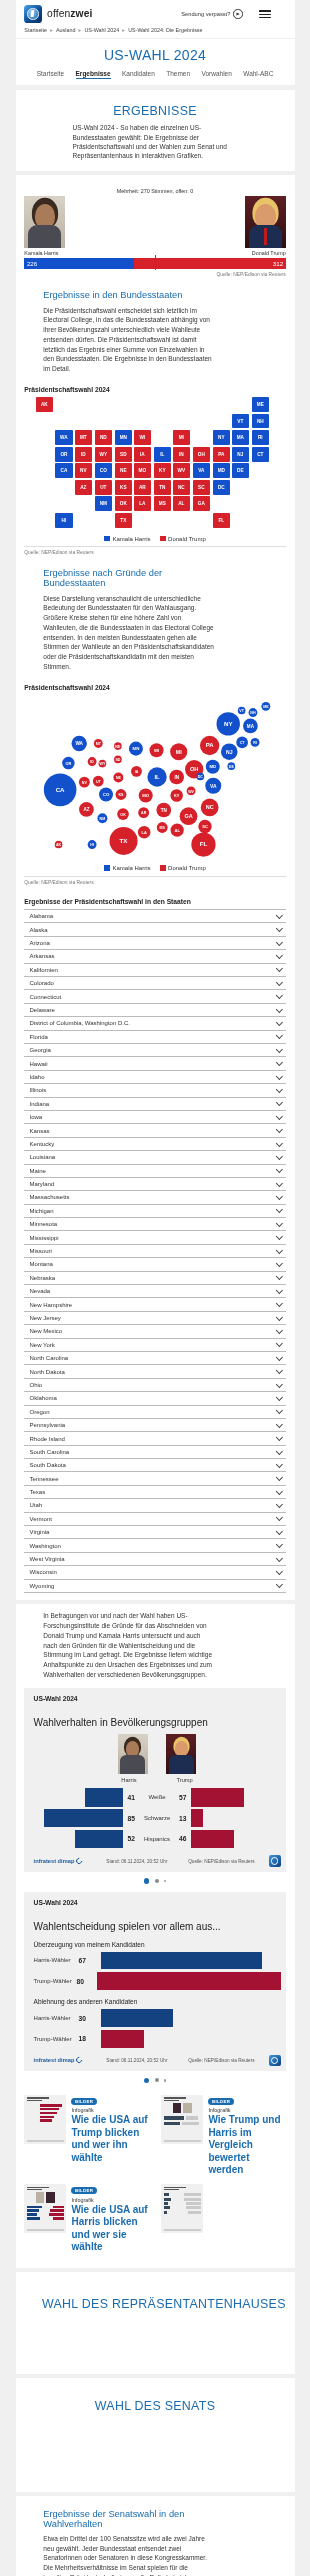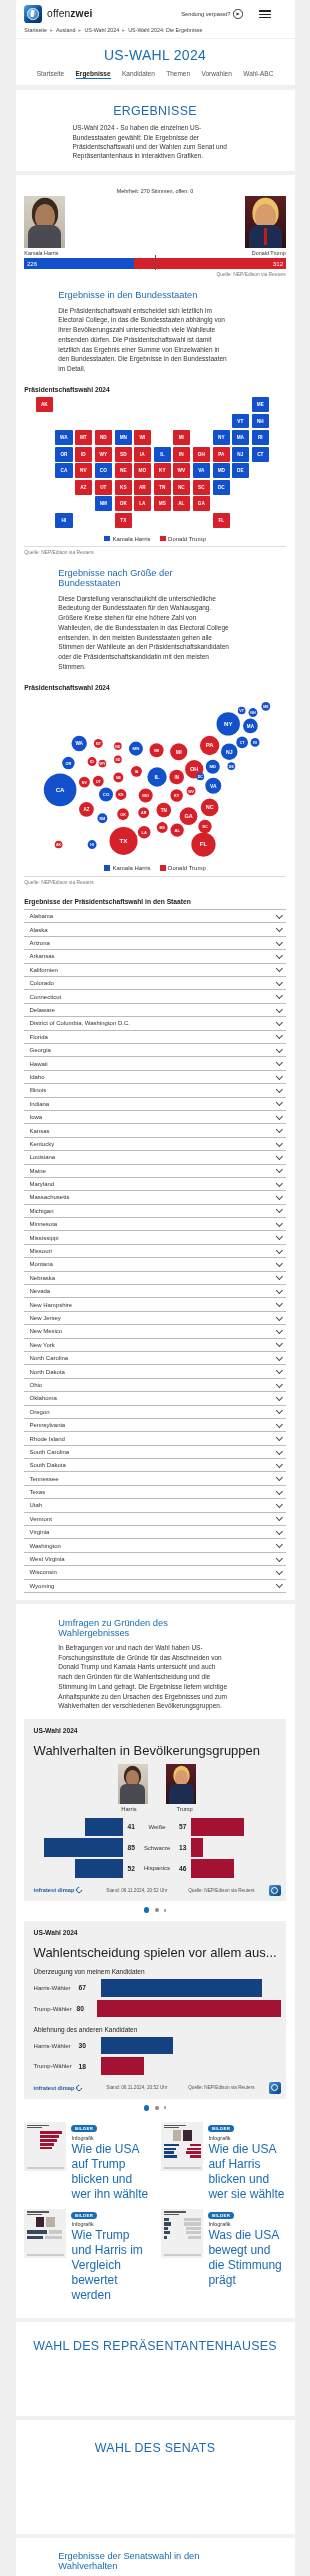--- a/index.html
+++ b/index.html
@@ -54,21 +54,21 @@
   .cand-name.right { right:0; }
   .ebar { position:relative; height:11.4px; display:flex; margin-top:1px; }
   .ebar .seg { height:100%; display:flex; align-items:center; color:#fff; font-size:6.2px; }
   .ebar .seg.h { justify-content:flex-start; padding-left:2.6px; }
   .ebar .seg.t { justify-content:flex-end; padding-right:2.6px; }
   .ebar .maj { position:absolute; top:-2.6px; bottom:-1px; border-left:1px dashed #555; }
   .source { font-size:4.9px; color:#777; text-align:right; margin-top:3.1px; }
   .source.left { text-align:left; }
 
   .sub-h { font-size:9.3px; color:#1a6cb0; font-weight:500; margin:13.4px 0 5.2px 0; }
-  .indent { margin-left:34px; width:171px; }
+  .indent { margin-left:19px; width:171px; }
   .bodytext { font-size:6.5px; line-height:1.5; color:#333; }
 
   .map-label { font-size:6.7px; font-weight:bold; color:#222; margin:12.4px 0 4.1px 0; }
   .tilemap { position:relative; height:133px; margin:0 auto; width:239px; }
   .tile { position:absolute; width:17.6px; height:14.5px; border-radius:1px; color:#fff;
     font-size:4.7px; font-weight:bold; display:flex; align-items:center; justify-content:center; }
   .legend { display:flex; justify-content:center; gap:9.3px; font-size:6px; color:#333; margin:5.2px 0 4.1px 0; }
   .legend .sw { display:inline-block; width:5.7px; height:5.7px; margin-right:2.6px; vertical-align:-0.5px; }
   .hr { border-top:0.5px solid #ddd; margin:3.1px 0; }
 
@@ -80,21 +80,21 @@
   .acc { border-bottom:0.5px solid #bbb; }
   .acc-row { display:flex; align-items:center; justify-content:space-between;
     border-top:0.5px solid #bbb; padding:3.1px 2.1px 3.1px 5.2px; font-size:6px; color:#333;
     height:13.4px; cursor:pointer; }
   .chev { width:4.7px; height:4.7px; border-right:0.8px solid #444; border-bottom:0.8px solid #444;
     transform:rotate(45deg); margin-right:2.1px; margin-top:-2.1px; flex:0 0 auto; }
 
   
   .chart-card { background:#f0f0f1; margin:8.3px 0 0 0; padding:7.2px 5.2px 5.2px 9.3px; }
   .kicker { font-size:6.7px; font-weight:bold; color:#222; }
-  .chart-title { font-size:13px; color:#222; margin-top:9px; }
+  .chart-title { font-size:10px; color:#222; margin-top:15px; }
   .photo-pair { display:flex; justify-content:center; gap:18.6px; margin-top:6.2px; }
   .mini-port { width:30px; height:40px; position:relative; overflow:hidden; }
   .mini-port .head { position:absolute; left:8.3px; top:6.2px; width:13.4px; height:16.5px; border-radius:50% 50% 46% 46%; }
   .mini-port .body { position:absolute; left:2.6px; top:20.7px; width:25px; height:19.6px; border-radius:6.2px 6.2px 0 0; }
   .pair-names { display:flex; justify-content:center; gap:40px; font-size:5.7px; color:#333; margin-top:2.6px; }
   .demo-rows { margin-top:5.2px; }
   .demo-row { display:flex; align-items:center; justify-content:center; margin-bottom:2.1px; height:18.6px; }
   .demo-bar-l { width:93px; display:flex; justify-content:flex-end; }
   .demo-bar-r { width:93px; display:flex; justify-content:flex-start; }
   .demo-bar { height:18.6px; }
@@ -128,21 +128,21 @@
   .thumb .tl { height:1.3px; background:#555; margin-bottom:1px; width:60%; }
   .thumb .tl.short { width:40%; }
   .thumb .bars { margin-top:3.1px; }
   .thumb .bar { height:2.6px; margin-bottom:1.3px; }
   .thumb .foot { position:absolute; bottom:2.1px; left:2.6px; right:2.6px; height:1.6px; background:#ccc; }
   .thumb .tfaces { display:flex; gap:2.1px; justify-content:center; margin-top:2.1px; }
   .thumb .tface { width:8.3px; height:10.3px; }
   .badge { display:inline-block; background:#1a6cb0; color:#fff; font-size:4.4px; font-weight:bold;
     padding:1px 3.6px; border-radius:4.1px; letter-spacing:0.3px; }
   .teaser .kick { font-size:5.4px; color:#333; margin:2.6px 0 1px 0; }
-  .teaser .t-title { font-size:12px; color:#1a6cb0; font-weight:normal; line-height:1.25; }
+  .teaser .t-title { font-size:10px; color:#1a6cb0; font-weight:bold; line-height:1.25; }
 
   .empty-block { }
 </style>
 </head>
 <body>
 
 <div class="card" style="margin-bottom:1px;">
   <div class="topbar" style="position:relative;">
     <div class="logo-sq">
       <div class="globe"></div>
@@ -270,21 +270,21 @@
       <div class="tile" title="TX — 40 Wahlleute" style="left: 79px; top: 116px; background: rgb(214, 33, 43);">TX</div>
       <div class="tile" title="FL — 30 Wahlleute" style="left: 177px; top: 116px; background: rgb(214, 33, 43);">FL</div>
     </div>
   <div class="legend">
     <span><span class="sw" id="sw-h" style="background: rgb(19, 81, 204);"></span><span>Kamala Harris</span></span>
     <span><span class="sw" id="sw-t" style="background: rgb(214, 33, 43);"></span><span>Donald Trump</span></span>
   </div>
   <div class="hr"></div>
   <div class="source left">Quelle: NEP/Edison via Reuters</div>
 
-  <div class="sub-h indent">Ergebnisse nach Größe der Bundesstaaten</div>
+  <div class="sub-h indent">Ergebnisse nach Gründe der Bundesstaaten</div>
   <div class="bodytext indent">Diese Darstellung veranschaulicht die unterschiedliche Bedeutung der Bundesstaaten für den Wahlausgang. Größere Kreise stehen für eine höhere Zahl von Wahlleuten, die die Bundesstaaten in das Electoral College entsenden. In den meisten Bundesstaaten gehen alle Stimmen der Wahlleute an den Präsidentschaftskandidaten oder die Präsidentschaftskandidatin mit den meisten Stimmen.</div>
 
   <div class="map-label">Präsidentschaftswahl 2024</div>
   <div class="bubblemap" id="bubblemap">
       <svg viewBox="0 0 506 320" width="262" height="165">
         <g>
           <circle cx="66" cy="290" r="7.447818472546172" fill="#d6212b"></circle>
           <text x="66" y="293.5" text-anchor="middle" font-size="7">AK</text>
         </g>
         <g>
@@ -699,21 +699,20 @@
         <span class="chev"></span>
       </div>
       <div class="acc-row">
         <span>Wyoming</span>
         <span class="chev"></span>
       </div>
     </div>
 </div>
 
 <div class="card pad">
-  <div class="sub-h indent" style="margin-top:6.2px;">Umfragen zu Gründen des Wahlergebnisses</div>
   <div class="bodytext indent">In Befragungen vor und nach der Wahl haben US-Forschungsinstitute die Gründe für das Abschneiden von Donald Trump und Kamala Harris untersucht und auch nach den Gründen für die Wahlentscheidung und die Stimmung im Land gefragt. Die Ergebnisse liefern wichtige Anhaltspunkte zu den Ursachen des Ergebnisses und zum Wahlverhalten der verschiedenen Bevölkerungsgruppen.</div>
 
   <div class="chart-card">
     <div class="kicker">US-Wahl 2024</div>
     <div class="chart-title">Wahlverhalten in Bevölkerungsgruppen</div>
     <div class="photo-pair">
       <div class="mini-port p-harris">
           <div class="head" style="background:#a97b58;box-shadow:0 -2.1px 0 2.1px #3a2a20;"></div>
           <div class="body" style="background:#4a4a52;"></div>
         </div>
@@ -834,66 +833,66 @@
           </div>
           <div class="foot"></div>
         </div>
         <div><span class="badge">BILDER</span><div class="kick">Infografik</div><div class="t-title">Wie die USA auf Trump blicken und wer ihn wählte</div></div>
       </div>
       <div class="teaser">
         <div class="thumb">
           <div class="tl"></div>
           <div class="tl short"></div>
           <div class="tfaces">
+            <div class="tface" style="background: rgb(58, 36, 48);"></div>
             <div class="tface" style="background: rgb(185, 177, 162);"></div>
-            <div class="tface" style="background: rgb(58, 36, 48);"></div>
           </div>
           <div class="bars">
-            <div style="display: flex; justify-content: space-between; margin-bottom: 1.3px;">
-              <div style="height: 2.6px; width: 40%; background: rgb(20, 65, 127);"></div>
-              <div style="height: 2.6px; width: 30%; background: rgb(163, 18, 50);"></div>
-            </div>
-            <div style="display: flex; justify-content: space-between; margin-bottom: 1.3px;">
-              <div style="height: 2.6px; width: 34%; background: rgb(20, 65, 127);"></div>
-              <div style="height: 2.6px; width: 36%; background: rgb(163, 18, 50);"></div>
-            </div>
-            <div style="display: flex; justify-content: space-between; margin-bottom: 1.3px;">
-              <div style="height: 2.6px; width: 28%; background: rgb(20, 65, 127);"></div>
-              <div style="height: 2.6px; width: 40%; background: rgb(163, 18, 50);"></div>
-            </div>
-            <div style="display: flex; justify-content: space-between; margin-bottom: 1.3px;">
-              <div style="height: 2.6px; width: 36%; background: rgb(20, 65, 127);"></div>
-              <div style="height: 2.6px; width: 30%; background: rgb(163, 18, 50);"></div>
+            <div style="display: flex; gap: 1.6px; margin-bottom: 1.6px;">
+              <div style="height: 3.6px; width: 55%; background: rgb(57, 73, 92);"></div>
+              <div style="height: 3.6px; width: 35%; background: rgb(201, 201, 201);"></div>
+            </div>
+            <div style="display: flex; gap: 1.6px; margin-bottom: 1.6px;">
+              <div style="height: 3.6px; width: 45%; background: rgb(57, 73, 92);"></div>
+              <div style="height: 3.6px; width: 45%; background: rgb(201, 201, 201);"></div>
             </div>
           </div>
           <div class="foot"></div>
         </div>
-        <div><span class="badge">BILDER</span><div class="kick">Infografik</div><div class="t-title">Wie die USA auf Harris blicken und wer sie wählte</div></div>
+        <div><span class="badge">BILDER</span><div class="kick">Infografik</div><div class="t-title">Wie Trump und Harris im Vergleich bewertet werden</div></div>
       </div>
       <div class="teaser">
         <div class="thumb">
           <div class="tl"></div>
           <div class="tl short"></div>
           <div class="tfaces">
+            <div class="tface" style="background: rgb(185, 177, 162);"></div>
             <div class="tface" style="background: rgb(58, 36, 48);"></div>
-            <div class="tface" style="background: rgb(185, 177, 162);"></div>
           </div>
           <div class="bars">
-            <div style="display: flex; gap: 1.6px; margin-bottom: 1.6px;">
-              <div style="height: 3.6px; width: 55%; background: rgb(57, 73, 92);"></div>
-              <div style="height: 3.6px; width: 35%; background: rgb(201, 201, 201);"></div>
-            </div>
-            <div style="display: flex; gap: 1.6px; margin-bottom: 1.6px;">
-              <div style="height: 3.6px; width: 45%; background: rgb(57, 73, 92);"></div>
-              <div style="height: 3.6px; width: 45%; background: rgb(201, 201, 201);"></div>
+            <div style="display: flex; justify-content: space-between; margin-bottom: 1.3px;">
+              <div style="height: 2.6px; width: 40%; background: rgb(20, 65, 127);"></div>
+              <div style="height: 2.6px; width: 30%; background: rgb(163, 18, 50);"></div>
+            </div>
+            <div style="display: flex; justify-content: space-between; margin-bottom: 1.3px;">
+              <div style="height: 2.6px; width: 34%; background: rgb(20, 65, 127);"></div>
+              <div style="height: 2.6px; width: 36%; background: rgb(163, 18, 50);"></div>
+            </div>
+            <div style="display: flex; justify-content: space-between; margin-bottom: 1.3px;">
+              <div style="height: 2.6px; width: 28%; background: rgb(20, 65, 127);"></div>
+              <div style="height: 2.6px; width: 40%; background: rgb(163, 18, 50);"></div>
+            </div>
+            <div style="display: flex; justify-content: space-between; margin-bottom: 1.3px;">
+              <div style="height: 2.6px; width: 36%; background: rgb(20, 65, 127);"></div>
+              <div style="height: 2.6px; width: 30%; background: rgb(163, 18, 50);"></div>
             </div>
           </div>
           <div class="foot"></div>
         </div>
-        <div><span class="badge">BILDER</span><div class="kick">Infografik</div><div class="t-title">Wie Trump und Harris im Vergleich bewertet werden</div></div>
+        <div><span class="badge">BILDER</span><div class="kick">Infografik</div><div class="t-title">Wie die USA auf Harris blicken und wer sie wählte</div></div>
       </div>
       <div class="teaser">
         <div class="thumb">
           <div class="tl"></div>
           <div class="tl short"></div>
           <div class="bars">
             <div style="display: flex; justify-content: space-between; margin-bottom: 1.3px;">
               <div style="height: 3.1px; width: 14%; background: rgb(57, 73, 92);"></div>
               <div style="height: 3.1px; width: 46%; background: rgb(201, 201, 201);"></div>
             </div>
@@ -909,28 +908,27 @@
               <div style="height: 3.1px; width: 18%; background: rgb(57, 73, 92);"></div>
               <div style="height: 3.1px; width: 40%; background: rgb(201, 201, 201);"></div>
             </div>
             <div style="display: flex; justify-content: space-between; margin-bottom: 1.3px;">
               <div style="height: 3.1px; width: 10%; background: rgb(57, 73, 92);"></div>
               <div style="height: 3.1px; width: 34%; background: rgb(201, 201, 201);"></div>
             </div>
           </div>
           <div class="foot"></div>
         </div>
-        <div><span class="badge">BILDER</span><div class="kick">Infografik</div><div class="t-title">Was die USA bewegt und die Stimmung prägt</div></div>
       </div>
     </div>
   <div style="height:7.2px;"></div>
 </div>
 
 <div class="card pad">
-  <div class="h-section" style="margin-top:10px;">WAHL DES REPRÄSENTANTENHAUSES</div>
+  <div class="h-section" style="margin-top:18px;text-align:right;">WAHL DES REPRÄSENTANTENHAUSES</div>
   <div class="empty-block" style="height:56px;"></div>
 </div>
 
 <div class="card pad">
   <div class="h-section" style="margin-top:13.4px;">WAHL DES SENATS</div>
   <div class="empty-block" style="height:72px;"></div>
 </div>
 
 <div class="card pad">
   <div class="sub-h indent" style="margin-top:5.2px;">Ergebnisse der Senatswahl in den Wahlverhalten</div>

